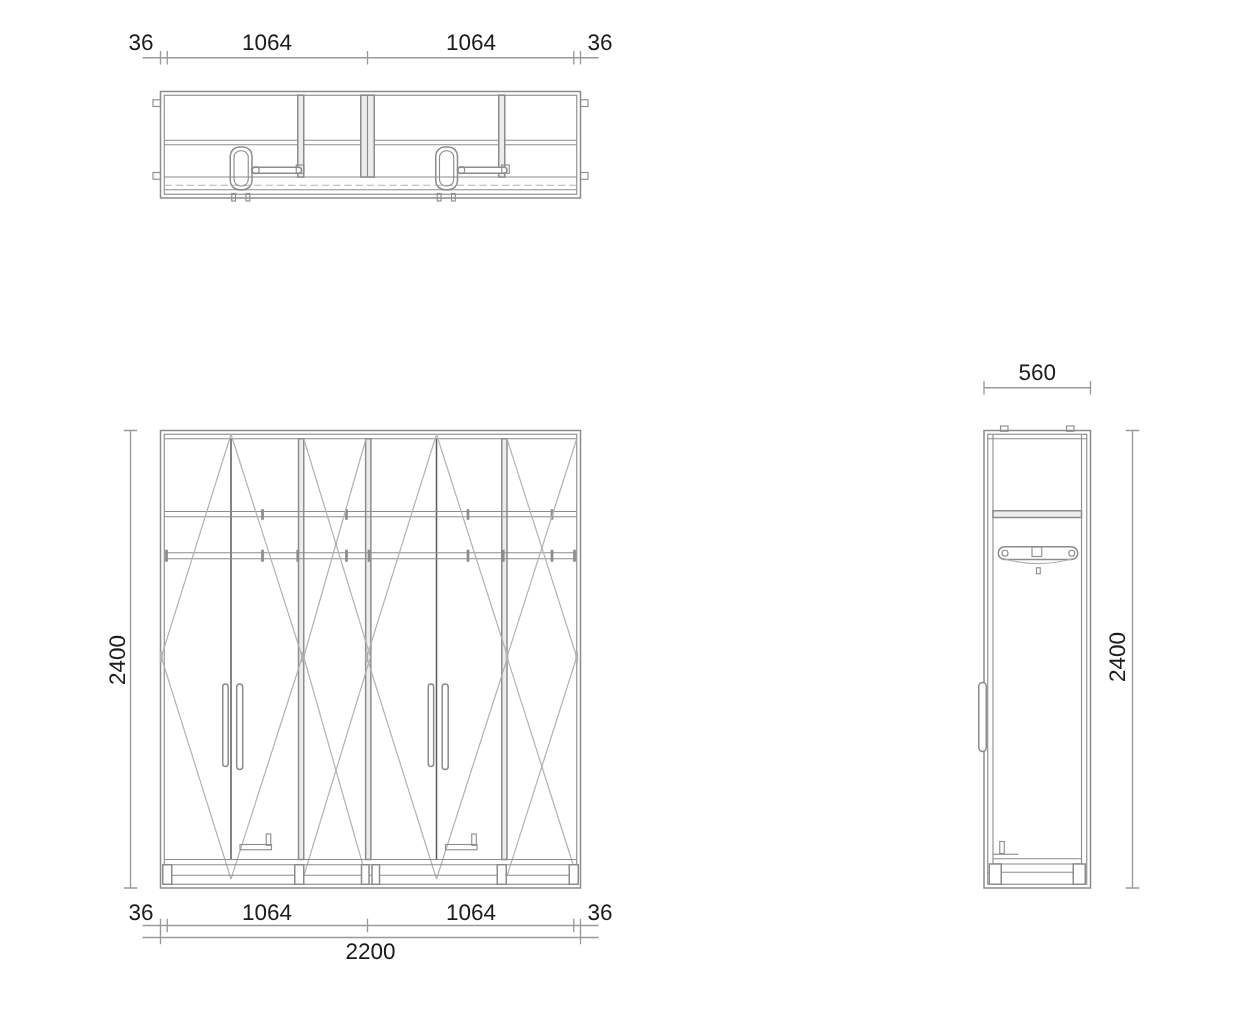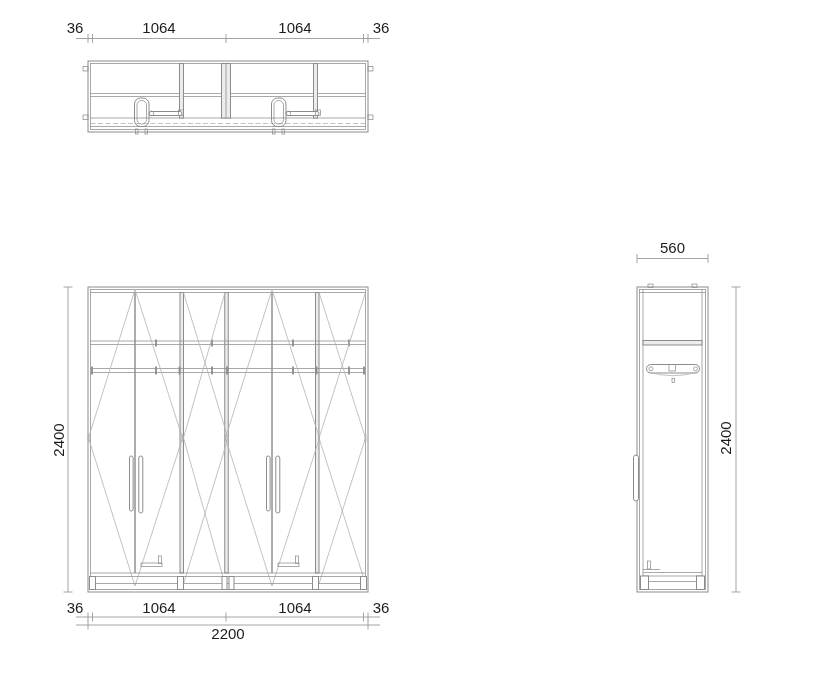--- a/index.html
+++ b/index.html
@@ -1,16 +1,16 @@
 <!DOCTYPE html>
 <html style="--background: #ffffff; --line: #8c8c8c; --line-dark: #5a5a5a; --line-light: #b2b2b2; --dim-line: #9a9a9a; --text: #1c1c1c; --panel-fill: #ececec;"><head>
 <meta charset="utf-8">
 <style>
   html,body{margin:0;padding:0;background:var(--background,#fff);}
-  .stage{width:744px;height:674px;position:relative;background:var(--background,#fff);overflow:hidden;}
+  .stage{width:744px;height:674px;position:relative;background:var(--background,#fff);overflow:hidden;padding-left:19px;}
   svg{display:block;}
   .ln{stroke:var(--line,#8c8c8c);fill:none;stroke-width:1;}
   .lnth{stroke:var(--line,#8c8c8c);fill:none;stroke-width:.75;}
   .dk{stroke:var(--line-dark,#5a5a5a);fill:none;stroke-width:1;}
   .lt{stroke:var(--line-light,#b4b4b4);fill:none;stroke-width:.8;}
   .dash{stroke:var(--line-light,#b4b4b4);fill:none;stroke-width:.8;stroke-dasharray:5 2.5;}
   .dim{stroke:var(--dim-line,#9a9a9a);fill:none;stroke-width:.9;}
   .panel{fill:var(--panel-fill,#ececec);stroke:var(--line,#8c8c8c);stroke-width:1;}
   .wfill{fill:#ffffff;stroke:var(--line,#8c8c8c);stroke-width:1;}
   .mk{fill:var(--line,#8c8c8c);stroke:none;}

